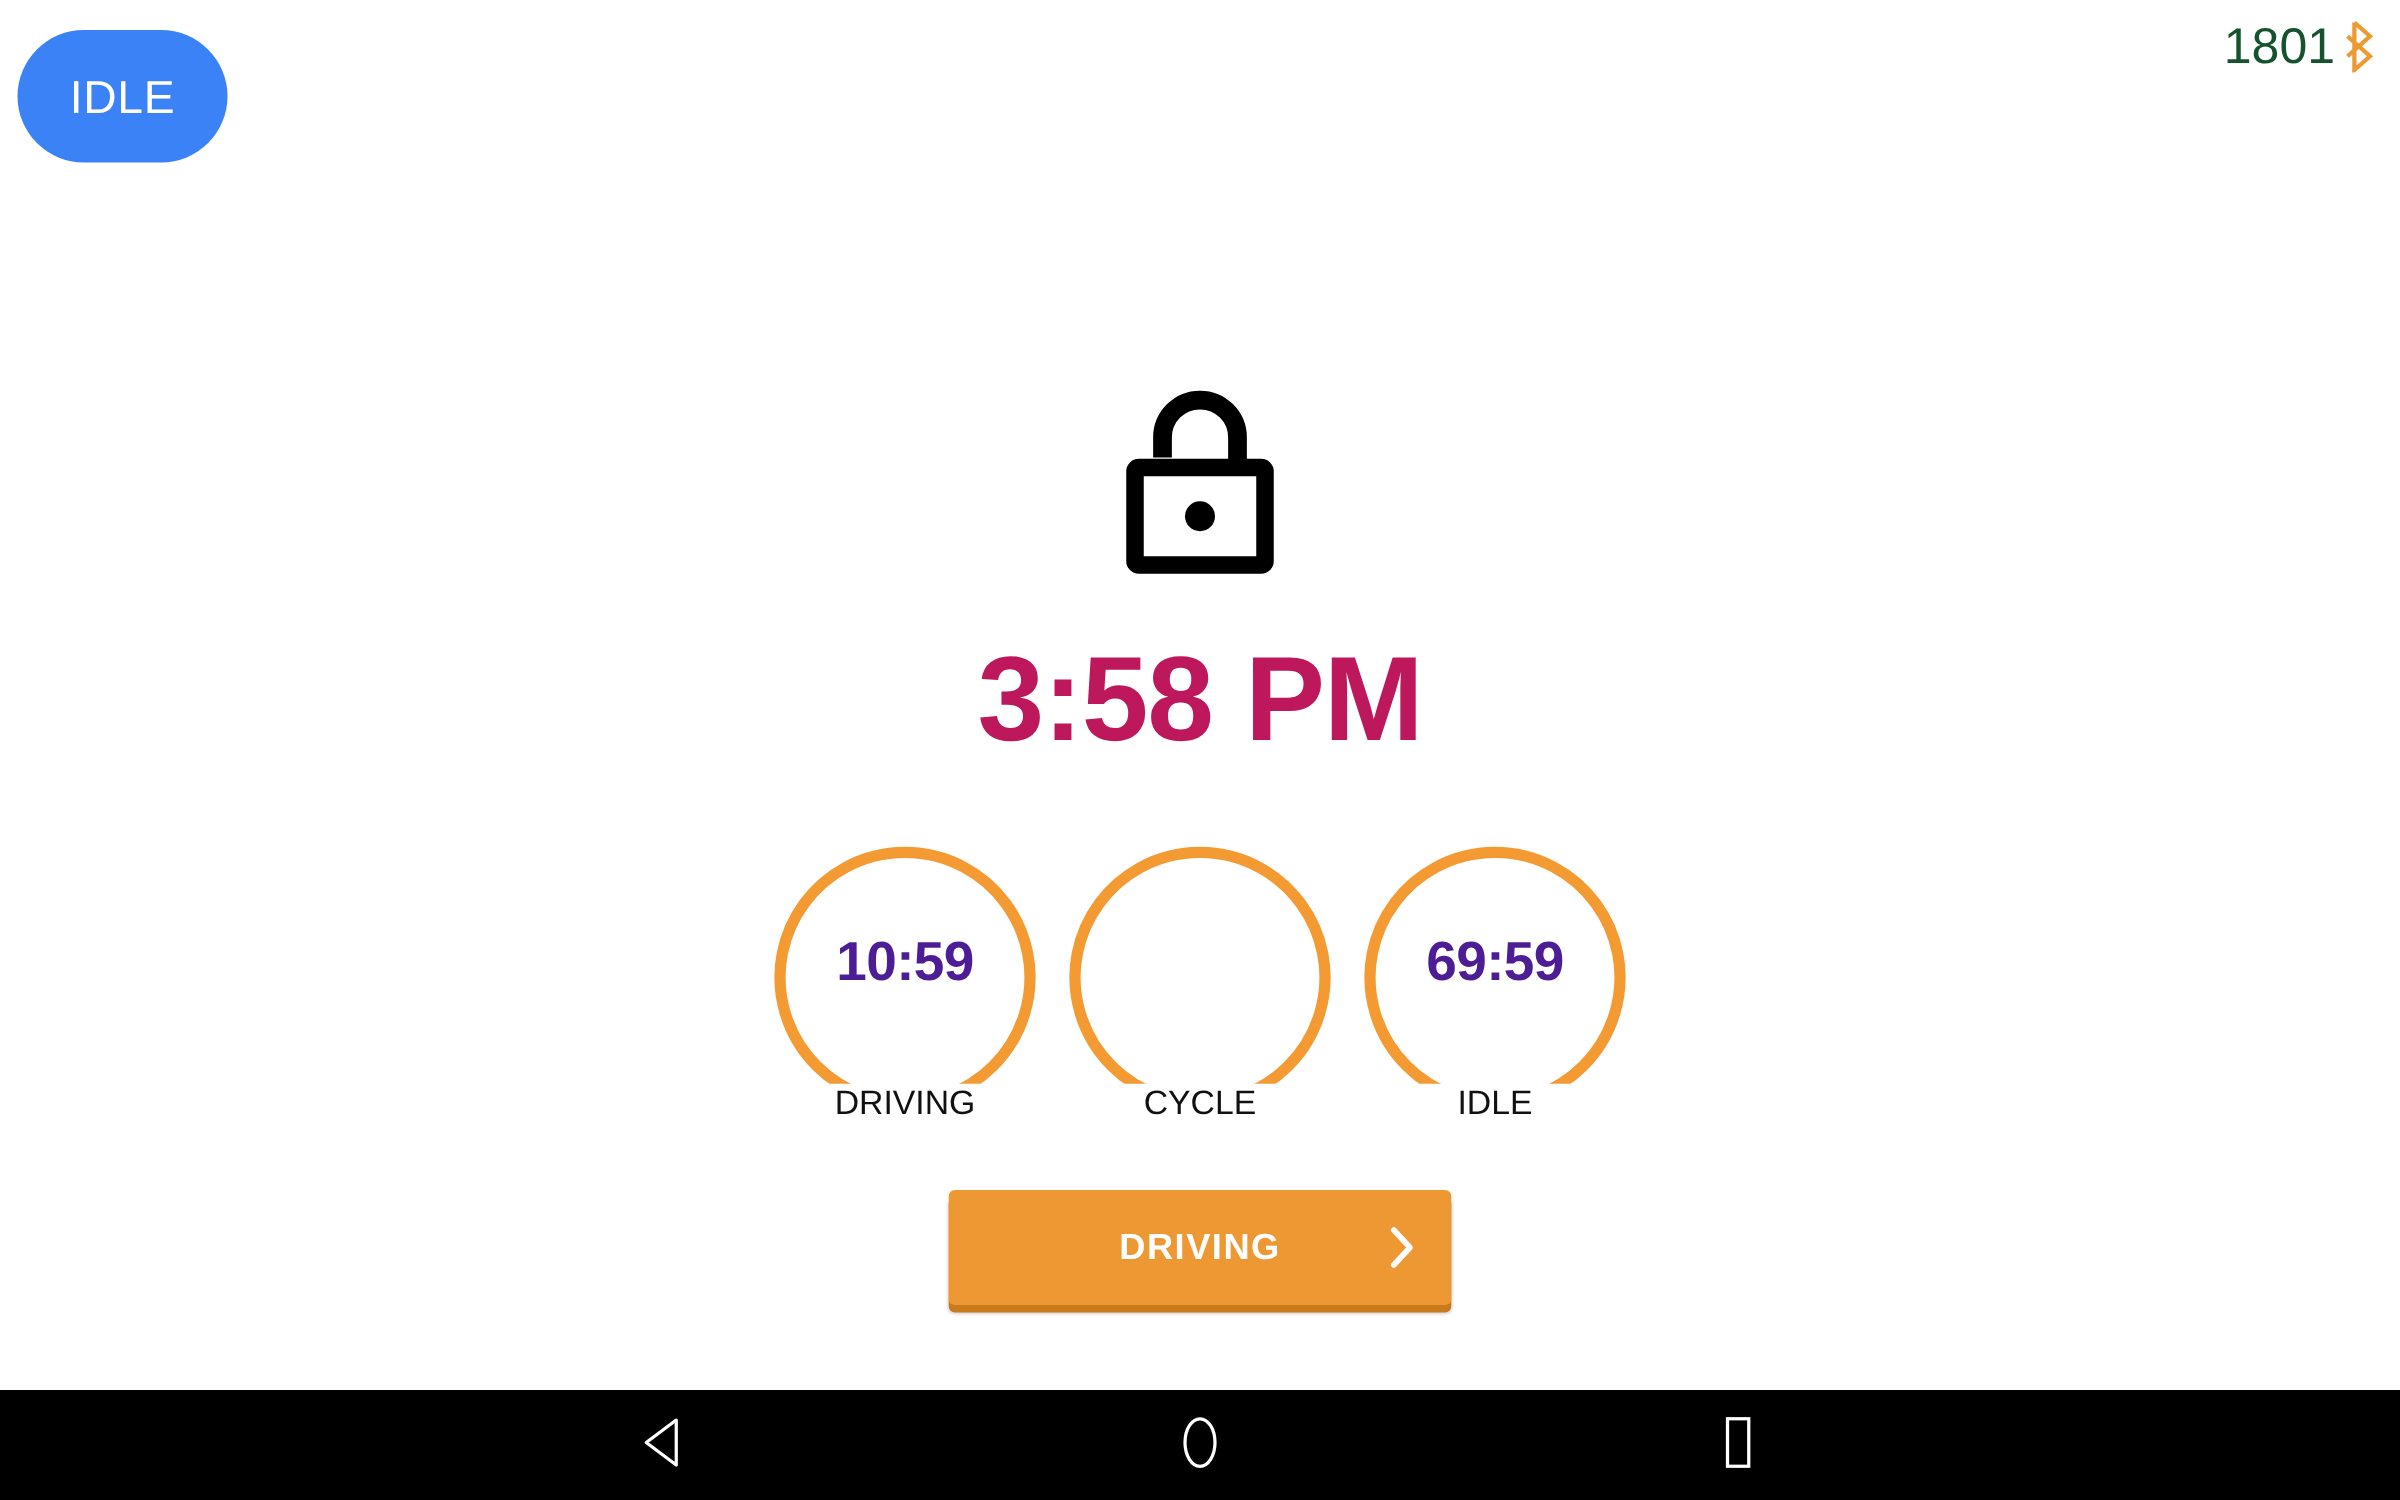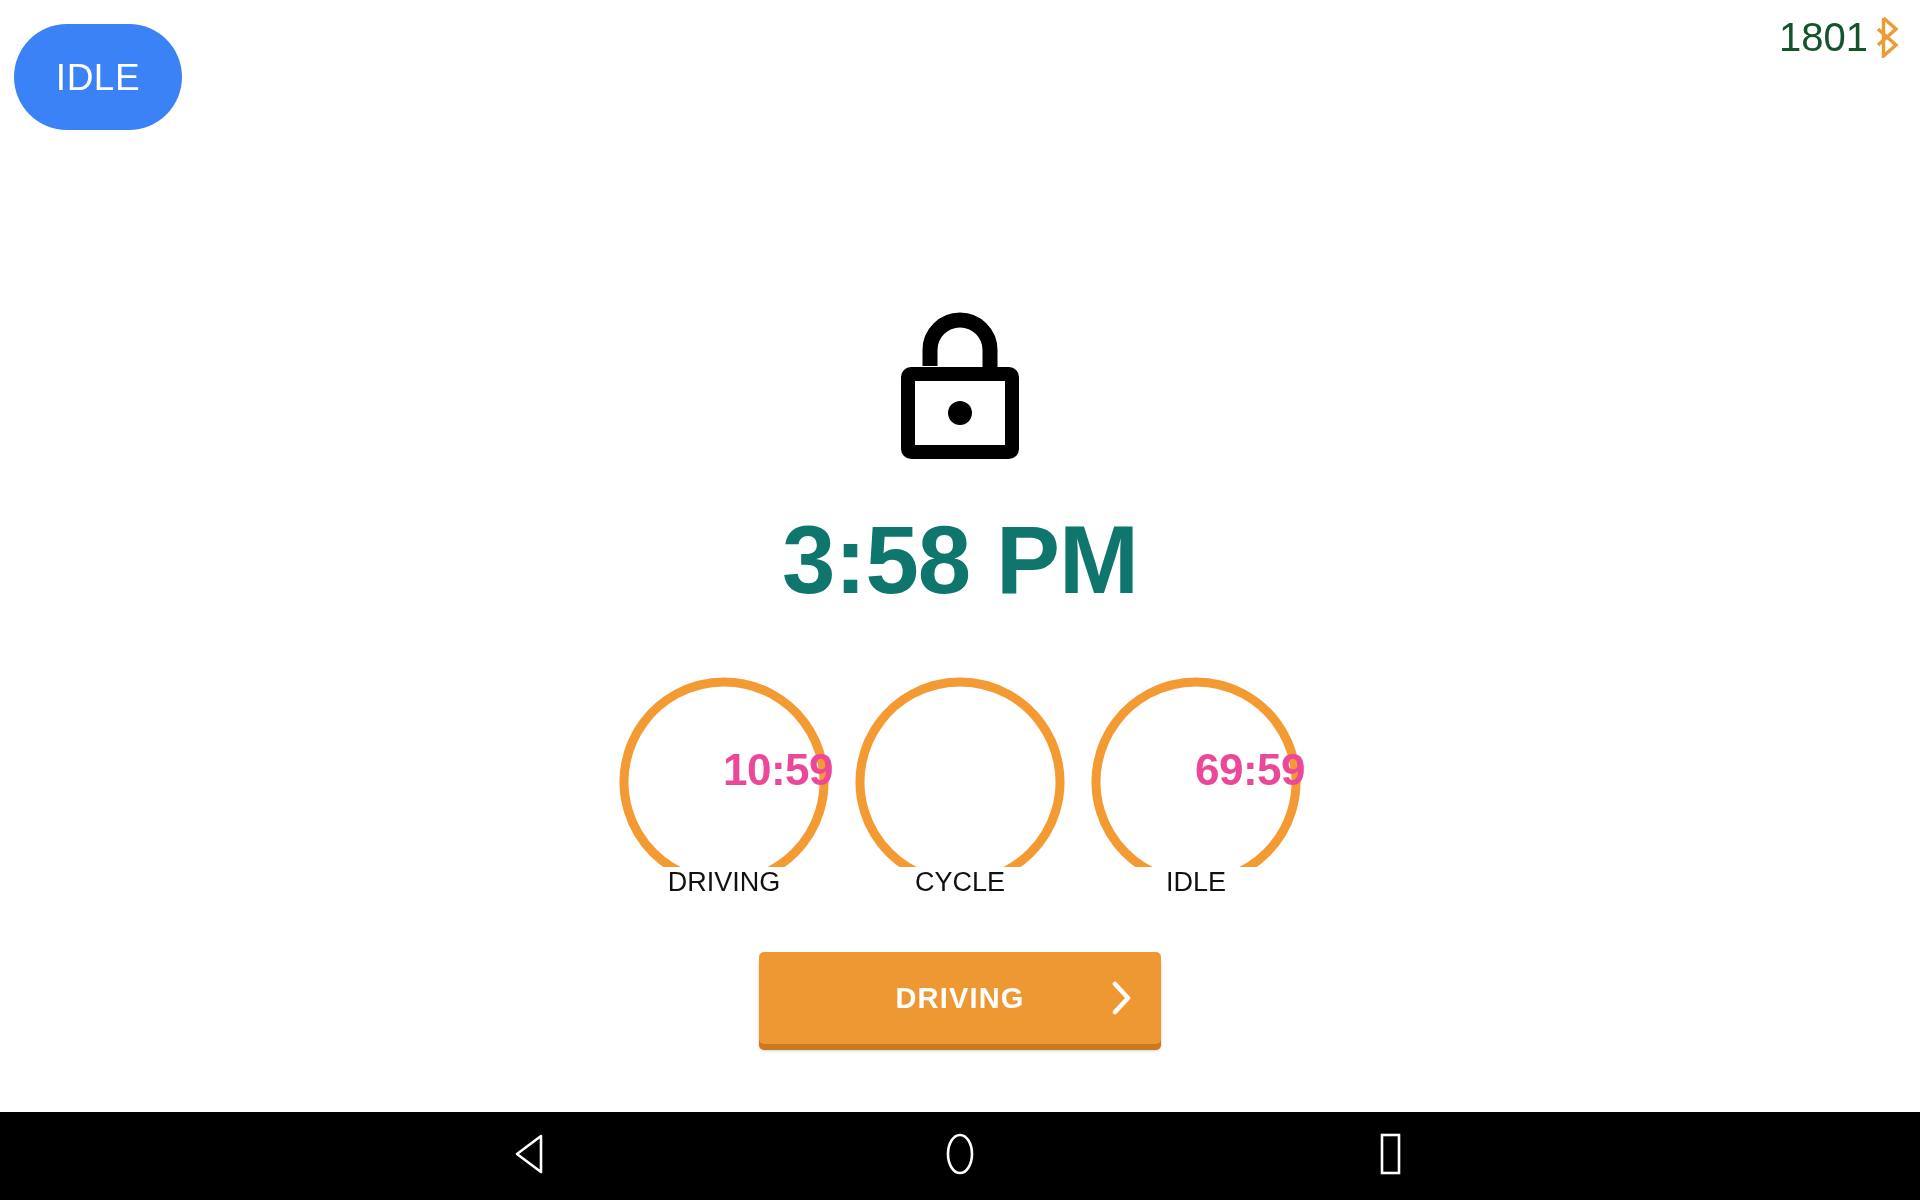--- a/index.html
+++ b/index.html
@@ -77,21 +77,21 @@
     margin-top: 296px;
     width: 132px;
     height: 164px;
   }
   #lock-icon-wrap svg { display: block; width: 132px; height: 164px; }
 
   #clock {
     margin-top: 52px;
     font-size: 96px;
     font-weight: bold;
-    color: #0f766e;
+    color: #be185d;
     letter-spacing: -1px;
     line-height: 1;
   }
 
   
   #gauges {
     margin-top: 66px;
     display: flex;
     flex-direction: row;
     align-items: flex-start;
@@ -107,24 +107,24 @@
     left: 0;
     top: 0;
     width: 218px;
     height: 218px;
   }
   .gauge .gauge-value {
     position: absolute;
     left: 0;
     top: 74px;
     width: 218px;
-    text-align: right;
+    text-align: center;
     font-size: 44px;
     font-weight: bold;
-    color: #ec4899;
+    color: #4c1d95;
     line-height: 1;
     letter-spacing: -0.5px;
   }
   .gauge .gauge-label {
     position: absolute;
     left: -14px;
     bottom: -6px;
     width: 246px;
     text-align: center;
     font-size: 27px;

